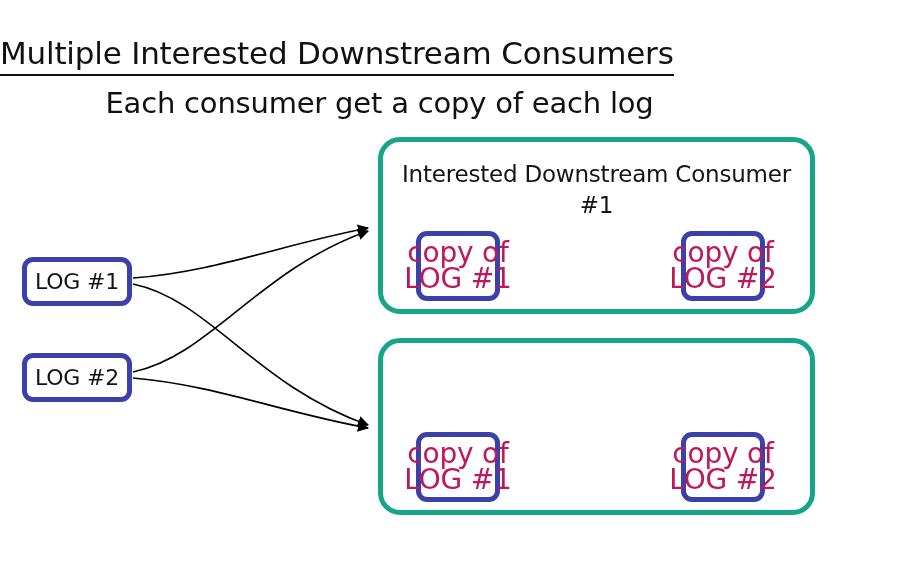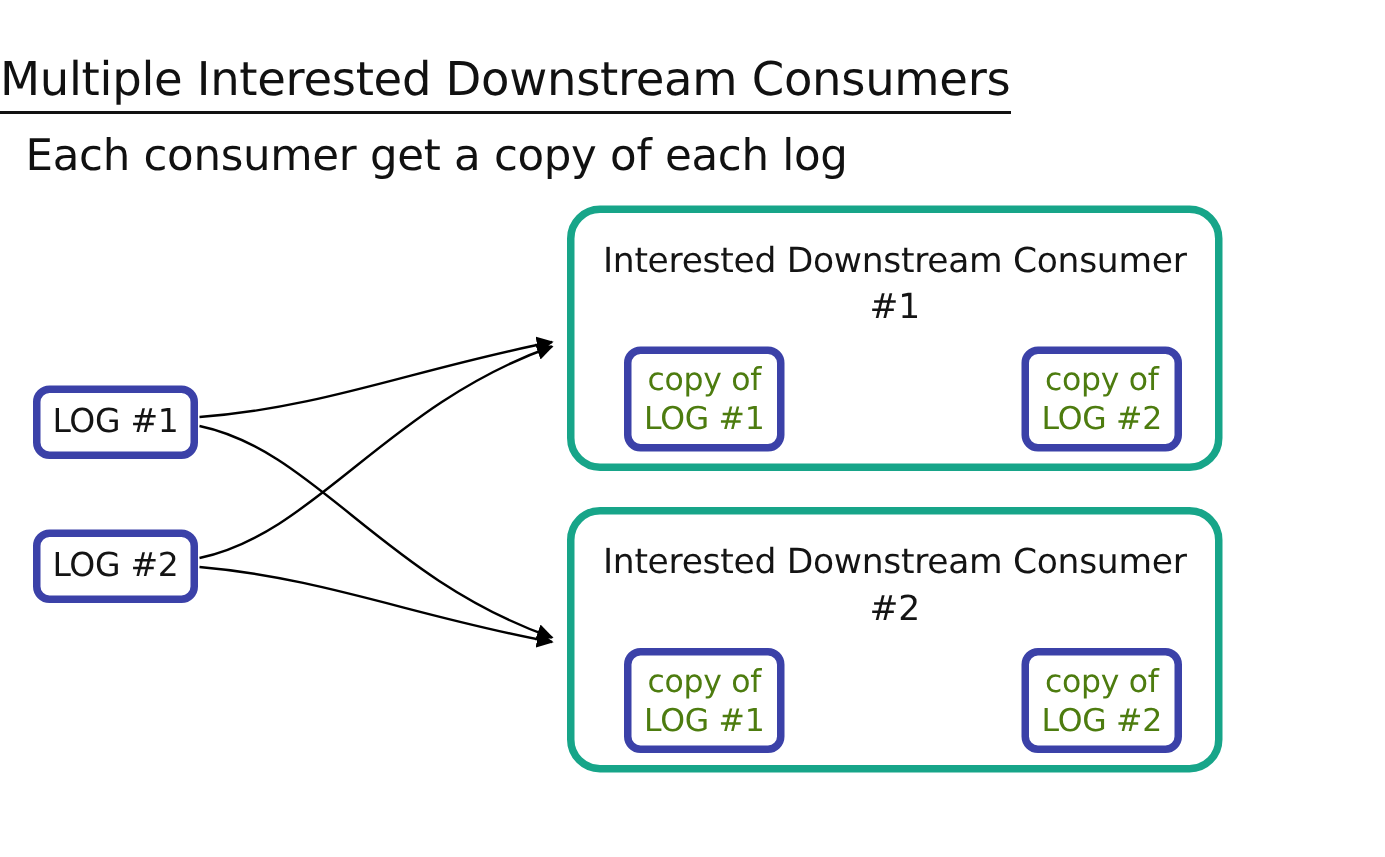--- a/index.html
+++ b/index.html
@@ -32,23 +32,24 @@
     letter-spacing: -0.2px;
     color: #111111;
     white-space: nowrap;
   }
   #title span {
     border-bottom: 2px solid #111111;
     padding-bottom: 3px;
   }
   #subtitle {
     position: absolute;
-    left: 17px;
+    left: 0;
     top: 84px;
     width: 759px;
+    text-align: center;
     font-size: 29px;
     font-weight: 400;
     line-height: 38px;
     letter-spacing: -0.2px;
     color: #111111;
     white-space: nowrap;
   }
 
   
   #arrows {
@@ -104,30 +105,30 @@
     letter-spacing: -0.2px;
   }
 
   
   .copy-box {
     position: absolute;
     box-sizing: border-box;
     background: #ffffff;
     border: 5px solid #3b41a8;
     border-radius: 11px;
-    width: 107px;
+    width: 84px;
     height: 70px;
     top: 89px;
     display: flex;
     flex-direction: column;
     align-items: center;
     justify-content: center;
-    font-size: 21px;
+    font-size: 28px;
     line-height: 26px;
-    color: #4d7c0f;
+    color: #be185d;
     letter-spacing: -0.2px;
     white-space: nowrap;
   }
   .copy-left  { left: 33px;  }
   .copy-right { left: 298px; }
 </style>
 </head>
 <body>
 
 <div id="canvas">
@@ -164,21 +165,20 @@
       <span>copy of</span>
       <span>LOG #1</span>
     </div>
     <div class="copy-box copy-right">
       <span>copy of</span>
       <span>LOG #2</span>
     </div>
   </div>
 
   <div class="consumer" id="consumer-2">
-    <div class="consumer-title">Interested Downstream Consumer #2</div>
     <div class="copy-box copy-left">
       <span>copy of</span>
       <span>LOG #1</span>
     </div>
     <div class="copy-box copy-right">
       <span>copy of</span>
       <span>LOG #2</span>
     </div>
   </div>
 

